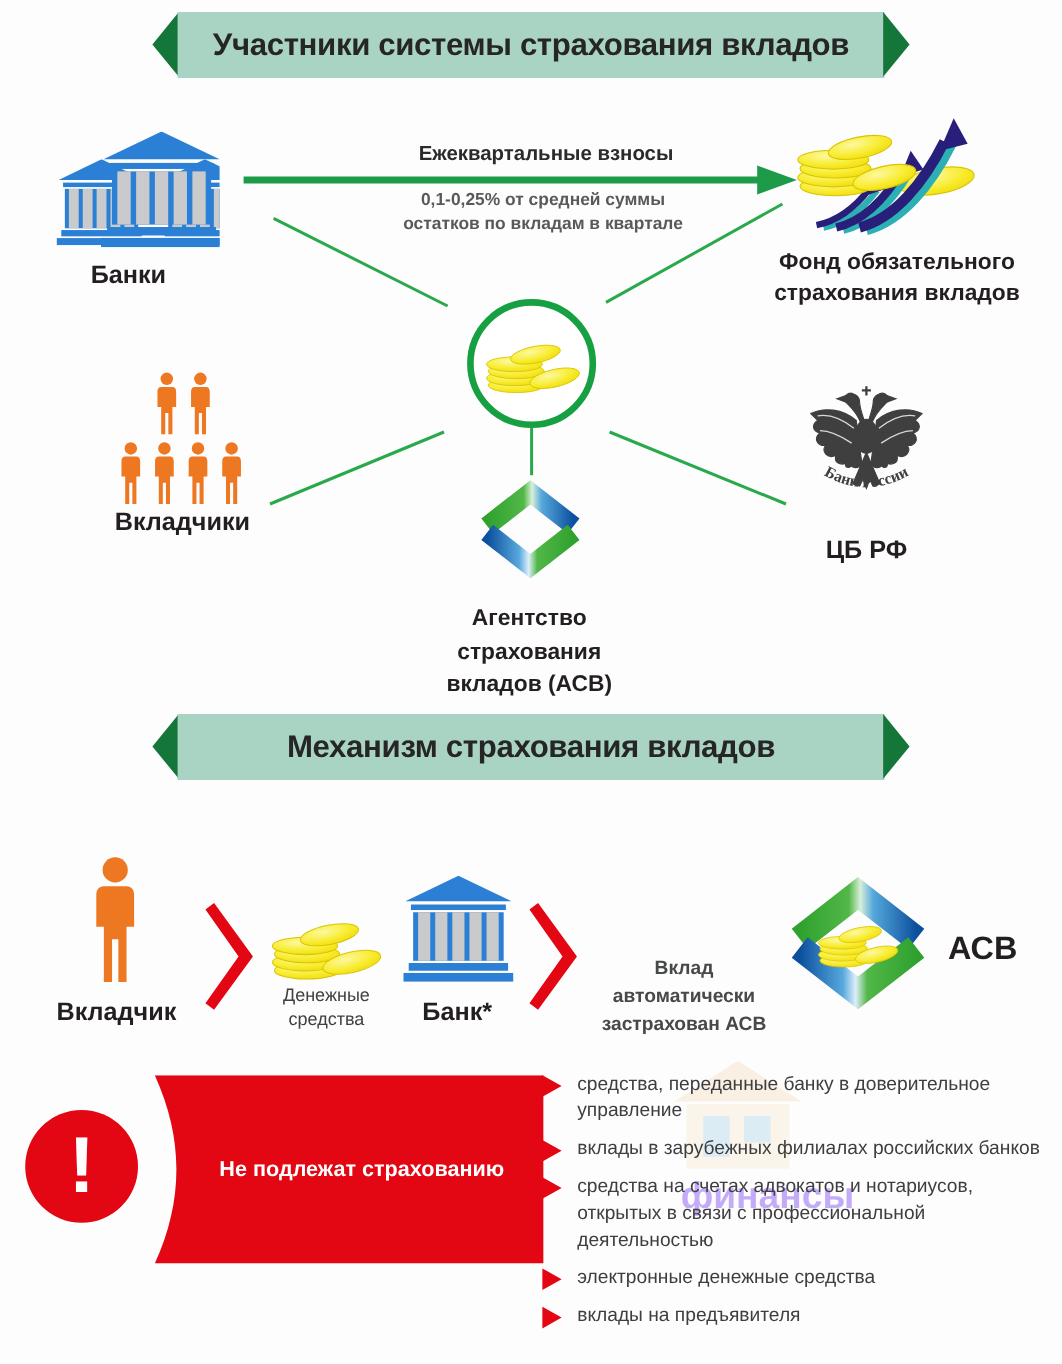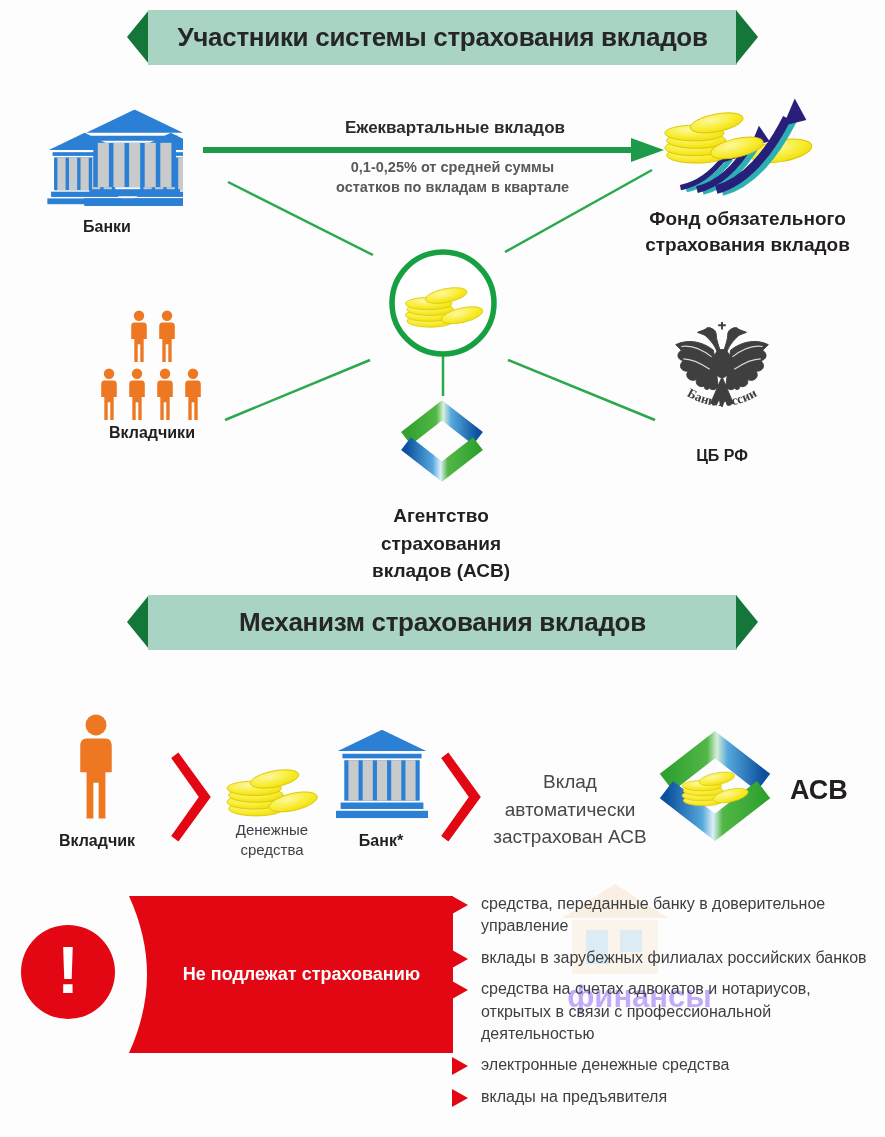--- a/index.html
+++ b/index.html
@@ -12,21 +12,21 @@
   .center{text-align:center;}
   
   .banner{position:absolute;left:127px;width:631px;height:55px;}
   .banner-body{position:absolute;left:21px;right:21px;top:0;bottom:0;background:#a9d3c3;
     display:flex;align-items:center;justify-content:center;text-align:right;}
   .banner-title{font-size:26px;font-weight:bold;color:#262626;letter-spacing:-0.3px;}
   .tri{position:absolute;top:0;width:0;height:0;border-top:27.5px solid transparent;border-bottom:27.5px solid transparent;}
   .tri-left{left:0;border-right:22px solid #15763a;}
   .tri-right{right:0;border-left:22px solid #15763a;}
   
-  .node-label{font-size:16px;font-weight:bold;color:#231f20;}
+  .node-label{font-size:21px;font-weight:bold;color:#231f20;}
   .small-label{font-size:15px;color:#414042;line-height:1.35;}
   .lines{position:absolute;left:0;top:0;z-index:0;pointer-events:none;}
   .icon{z-index:2;}
   .label{z-index:3;}
   
   .warn-circle{position:absolute;left:21px;top:925px;width:94px;height:94px;border-radius:50%;
     background:#e30613;display:flex;align-items:center;justify-content:center;z-index:2;}
   .warn-excl{color:#fff;font-size:66px;font-weight:bold;line-height:1;transform:translateY(-2px);}
   .warn-title{position:absolute;left:150px;top:896px;width:303px;height:157px;display:flex;
     align-items:center;justify-content:center;color:#fff;font-size:18px;font-weight:bold;z-index:2;}
@@ -126,21 +126,21 @@
     <div class="tri tri-right"></div>
   </div>
 
   <svg class="abs icon" style="left:33px;top:106px" width="150" height="100" viewBox="0 0 155 100">
     <use href="#bankB" transform="translate(-4,26) scale(0.74)"></use>
     <use href="#bankB" transform="translate(85,26) scale(0.74)"></use>
     <use href="#bankB" transform="translate(27.5,2)"></use>
   </svg>
   <div class="abs label node-label center" style="left:32px;top:218px;width:150px">Банки</div>
 
-  <div class="abs label center" style="left:330px;top:118px;width:250px;font-size:17px;font-weight:bold;color:#2b2b2b">Ежеквартальные вкладов</div>
+  <div class="abs label center" style="left:330px;top:118px;width:250px;font-size:17px;font-weight:bold;color:#2b2b2b">Ежеквартальные взносы</div>
   <div class="abs label center preline" style="left:320px;top:158px;width:265px;font-size:14.5px;color:#58595b;line-height:1.35;font-weight:bold">0,1-0,25% от средней суммы
 остатков по вкладам в квартале</div>
 
   <svg class="abs icon" style="left:663px;top:92px" width="155" height="110" viewBox="0 0 160 112">
     <ellipse cx="122" cy="60" rx="32" ry="11" fill="url(#goldG)" stroke="#d9c500" transform="rotate(-10 122 60)"></ellipse>
     <g fill="none" stroke="#2cb0b4">
       <path d="M24,100 C44,96 58,84 70,68" stroke-width="5.5"></path>
       <path d="M41,102 C66,96 84,76 98,52" stroke-width="7"></path>
       <path d="M61,102 C91,94 116,64 134,28" stroke-width="9"></path>
     </g>
@@ -244,21 +244,21 @@
 
   <svg class="abs icon" style="left:336px;top:727px" width="92" height="94" viewBox="0 0 100 96">
       <use href="#bankB"></use>
     </svg>
   <div class="abs label node-label center" style="left:331px;top:832px;width:100px">Банк*</div>
 
   <svg class="abs icon" style="left:440px;top:733px" width="42" height="128" viewBox="0 0 70 152">
       <use href="#chevR"></use>
     </svg>
 
-  <div class="abs label center preline" style="left:488px;top:768px;width:164px;font-size:19px;color:#46484a;line-height:1.45;font-weight:normal">Вклад автоматически
+  <div class="abs label center preline" style="left:488px;top:796px;width:164px;font-size:16px;color:#46484a;line-height:1.45;font-weight:bold">Вклад автоматически
 застрахован АСВ</div>
 
   <svg class="abs icon" style="left:652px;top:726px" width="126" height="120" viewBox="0 0 140 132">
     <use href="#asvShape"></use>
     <use href="#coinsS" x="32" y="44" width="76" height="46"></use>
   </svg>
   <div class="abs label node-label" style="left:790px;top:775px;font-size:27px">АСВ</div>
 
   <div class="watermark">
     <svg class="wm-house" width="110" height="92" viewBox="0 0 110 92">

